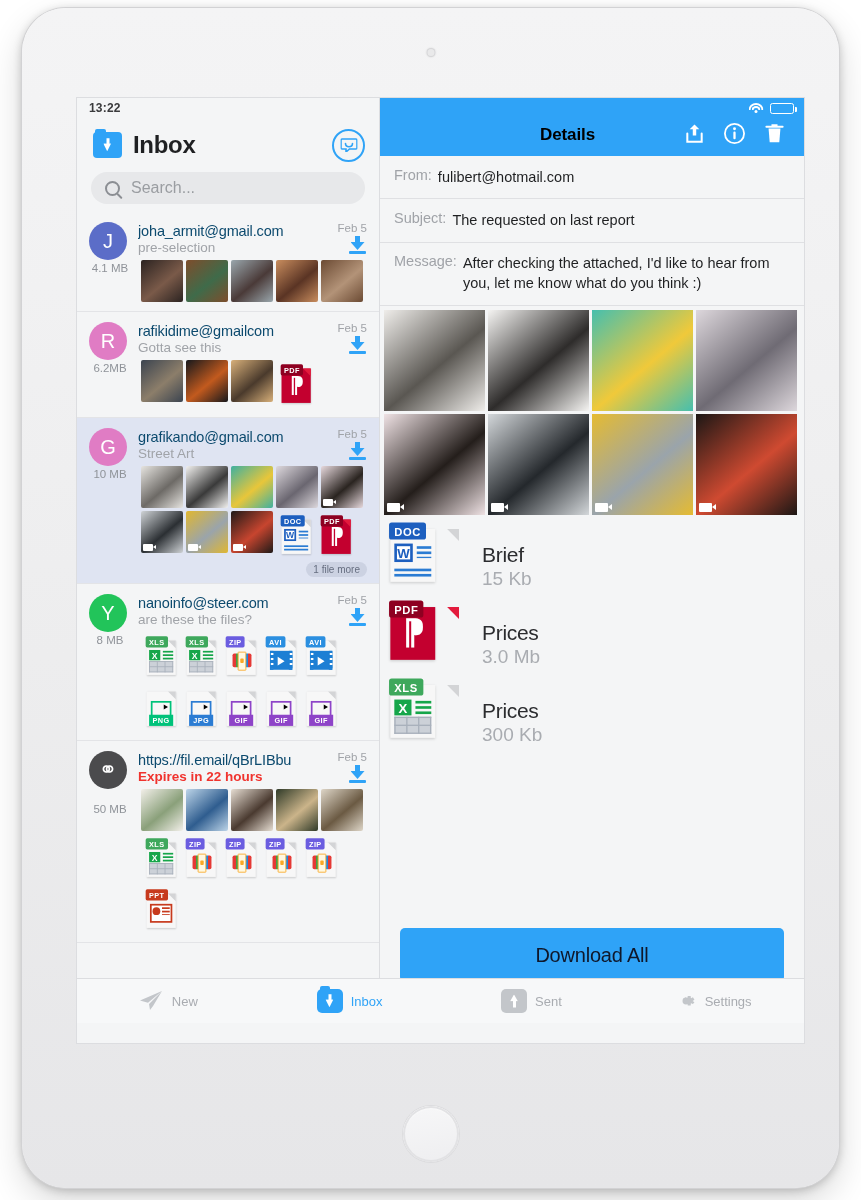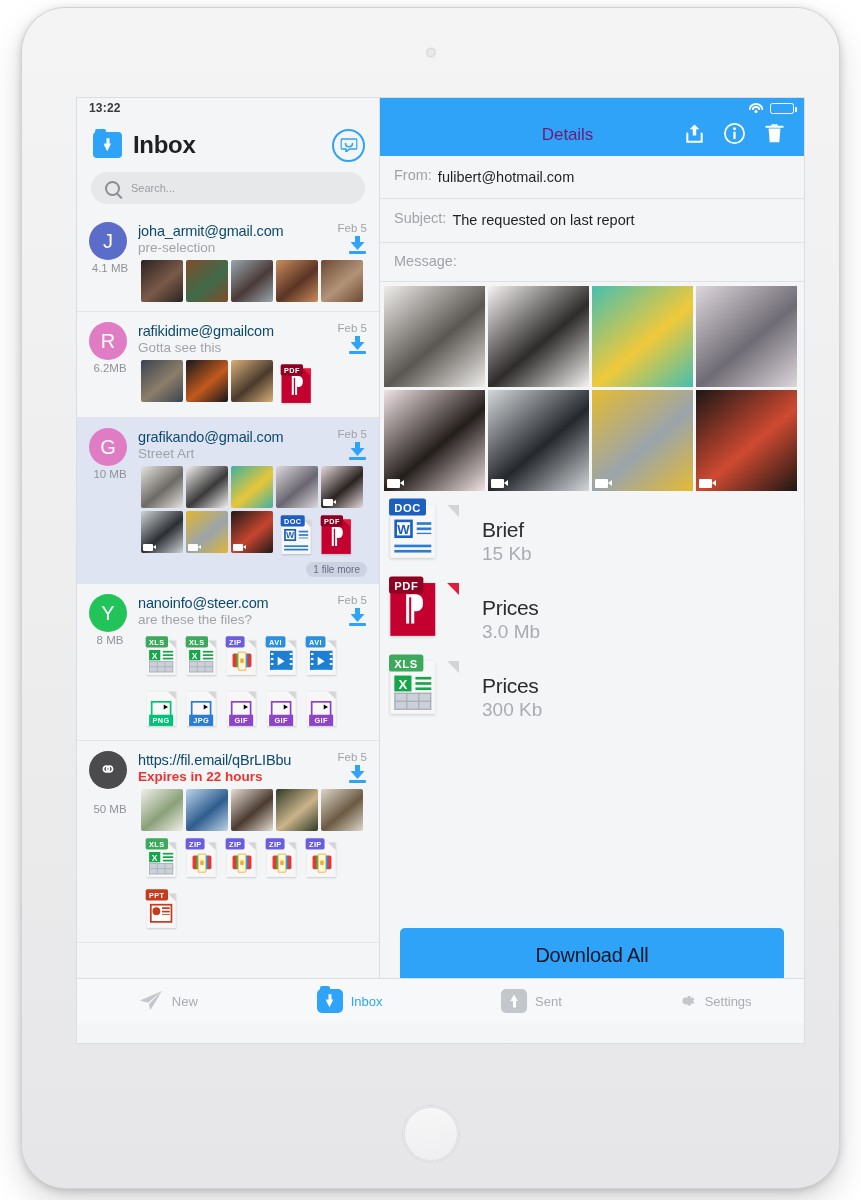--- a/index.html
+++ b/index.html
@@ -58,21 +58,21 @@
   .inbox-title { font-size:24px; font-weight:700; color:#1f2022; margin-left:11px; letter-spacing:-.3px; }
   .compose { margin-left:auto; width:33px; height:33px; border-radius:50%; border:2px solid #2fa3f7; position:relative; flex:none; }
   .compose svg { position:absolute; left:50%; top:50%; transform:translate(-50%,-50%); }
 
   
   .search { margin:2px 14px 8px 14px; height:32px; background:#e7e8ea; border-radius:16px;
             display:flex; align-items:center; padding:0 14px; }
   .search .mag { width:15px; height:15px; border:2px solid #8b8e93; border-radius:50%; position:relative; flex:none; }
   .search .mag:after { content:""; position:absolute; right:-5px; bottom:-3px; width:7px; height:2px;
                        background:#8b8e93; transform:rotate(45deg); border-radius:1px; }
-  .search .ph { margin-left:11px; font-size:11px; color:#9a9da1; }
+  .search .ph { margin-left:11px; font-size:16px; color:#9a9da1; }
 
   
   .mrow { position:relative; padding:10px 12px 9px 12px; border-bottom:1px solid #e3e4e7; }
   .mrow.sel { background:#dfe4f2; }
   .mtop { display:flex; align-items:flex-start; }
   .avatar { width:38px; height:38px; border-radius:50%; color:#fff; font-size:20px;
             display:flex; align-items:center; justify-content:center; flex:none; font-weight:400; }
   .avatar.link { font-size:19px; }
   .mtxt { margin-left:11px; flex:1; min-width:0; padding-top:1px; }
   .mfrom { font-size:14.5px; color:#0c4a6e; white-space:nowrap; overflow:hidden; text-overflow:ellipsis; letter-spacing:-.15px; }
@@ -165,21 +165,21 @@
   .rstatus { position:absolute; right:10px; top:5px; display:flex; align-items:center; gap:7px; }
   .wifi { width:15px; height:11px; position:relative; }
   .wifi i { position:absolute; left:50%; transform:translateX(-50%); border:2px solid #fff; border-bottom:none;
             border-radius:50% 50% 0 0 / 100% 100% 0 0; }
   .wifi i:nth-child(1){ width:15px; height:7px; top:0; }
   .wifi i:nth-child(2){ width:9px;  height:4px; top:3px; }
   .wifi i:nth-child(3){ width:3px;  height:3px; top:7px; background:#fff; border-radius:50%; border:none; }
   .batt { width:24px; height:11px; border:1.5px solid #fff; border-radius:2.5px; position:relative; padding:1px; }
   .batt:after { content:""; position:absolute; right:-4px; top:3px; width:2px; height:5px; background:#fff; border-radius:0 1px 1px 0; }
   .battfill { height:100%; background:#fff; border-radius:1px; }
-  .rtitle { flex:1; text-align:center; color:#701a75; font-size:17px; font-weight:400; padding-left:72px; letter-spacing:-.1px; }
+  .rtitle { flex:1; text-align:center; color:#000000; font-size:17px; font-weight:700; padding-left:72px; letter-spacing:-.1px; }
   .racts { display:flex; align-items:center; gap:17px; padding-right:18px; }
   .racts svg { display:block; }
 
   .field { background:#f4f5f6; border-bottom:1px solid #dfe0e3; padding:11px 14px; display:flex; }
   .flabel { color:#a0a3a8; font-size:14.5px; flex:none; }
   .fval { color:#1f2022; font-size:14.5px; margin-left:6px; line-height:1.4; }
   .msgfield { padding:10px 14px 12px 14px; }
 
   .gallery { padding:4px 4px 0 4px; display:flex; flex-wrap:wrap; gap:3px; background:#f4f5f6; }
   .gth { width:101px; height:101px; position:relative; overflow:hidden; background-size:cover; }
@@ -559,20 +559,21 @@
         <div class="field">
           <span class="flabel">From:</span>
           <span class="fval">fulibert@hotmail.com</span>
         </div>
         <div class="field">
           <span class="flabel">Subject:</span>
           <span class="fval">The requested on last report</span>
         </div>
         <div class="field msgfield">
           <span class="flabel">Message:</span>
+          <span class="fval">After checking the attached, I'd like to hear from you, let me know what do you think :)</span>
         </div>
 
         <div class="gallery" id="gallery">
             <div class="gth" style="background: linear-gradient(140deg, rgb(239, 237, 234) 0%, rgb(90, 87, 82) 55%, rgb(239, 237, 234) 100%);"></div>
             <div class="gth" style="background: linear-gradient(140deg, rgb(245, 244, 242) 0%, rgb(46, 44, 43) 55%, rgb(245, 244, 242) 100%);"></div>
             <div class="gth" style="background: linear-gradient(140deg, rgb(70, 191, 174) 0%, rgb(240, 201, 58) 55%, rgb(70, 191, 174) 100%);"></div>
             <div class="gth" style="background: linear-gradient(140deg, rgb(221, 215, 220) 0%, rgb(111, 107, 116) 55%, rgb(221, 215, 220) 100%);"></div>
             <div class="gth" style="background: linear-gradient(140deg, rgb(239, 226, 228) 0%, rgb(36, 30, 27) 55%, rgb(239, 226, 228) 100%);">
               <span class="vbadge"></span>
             </div>

